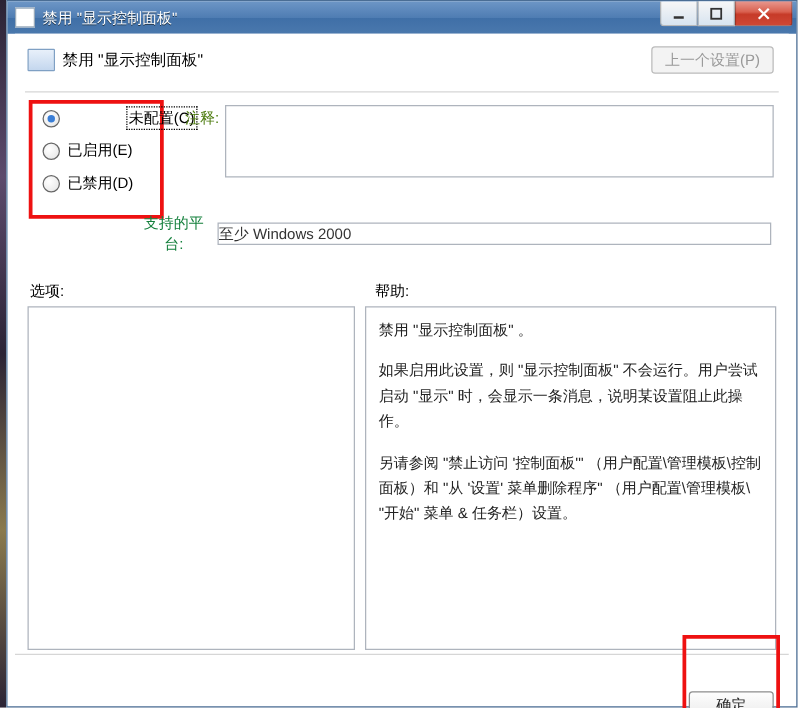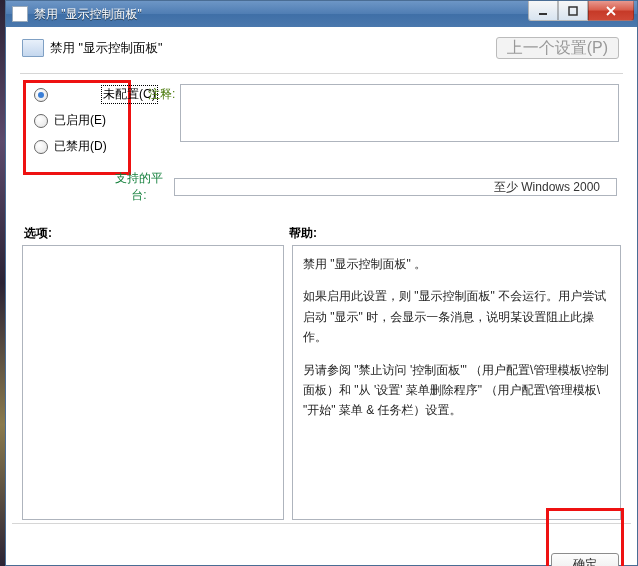--- a/index.html
+++ b/index.html
@@ -102,21 +102,21 @@
   }
   .nav-btns {
     position: absolute;
     right: 12px;
     top: 10px;
     display: flex;
     gap: 8px;
   }
   button.std {
     font: inherit;
-    font-size: 16px;
+    font-size: 12px;
     height: 22px;
     padding: 0 10px;
     background: linear-gradient(to bottom, #fdfdfd, #ebebeb);
     border: 1px solid #8c8c8c;
     border-radius: 3px;
     color: #222;
     text-align: right;
   }
   button.std:disabled {
     color: #999;
@@ -217,41 +217,39 @@
     color: #15803d;
     text-align: center;
     margin-right: 4px;
   }
   .platform-box {
     flex: 1;
     height: 18px;
     border: 1px solid #aeb4bd;
     background: #fff;
     font: inherit;
-    padding: 1px 16px;
+    padding: 1px 0;
     box-sizing: border-box;
     color: #333;
-    text-align: right;
   }
 
   .mid-labels {
     position: absolute;
     left: 12px;
     top: 198px;
     right: 14px;
     height: 16px;
-    font-weight: bold;
   }
   .opt-col-heading {
     position: absolute;
     left: 0;
   }
   .help-col-heading {
     position: absolute;
-    left: 265px;
+    left: 276px;
   }
 
   .panes {
     position: absolute;
     left: 10px;
     right: 10px;
     top: 218px;
     bottom: 44px;
     display: flex;
     gap: 8px;

